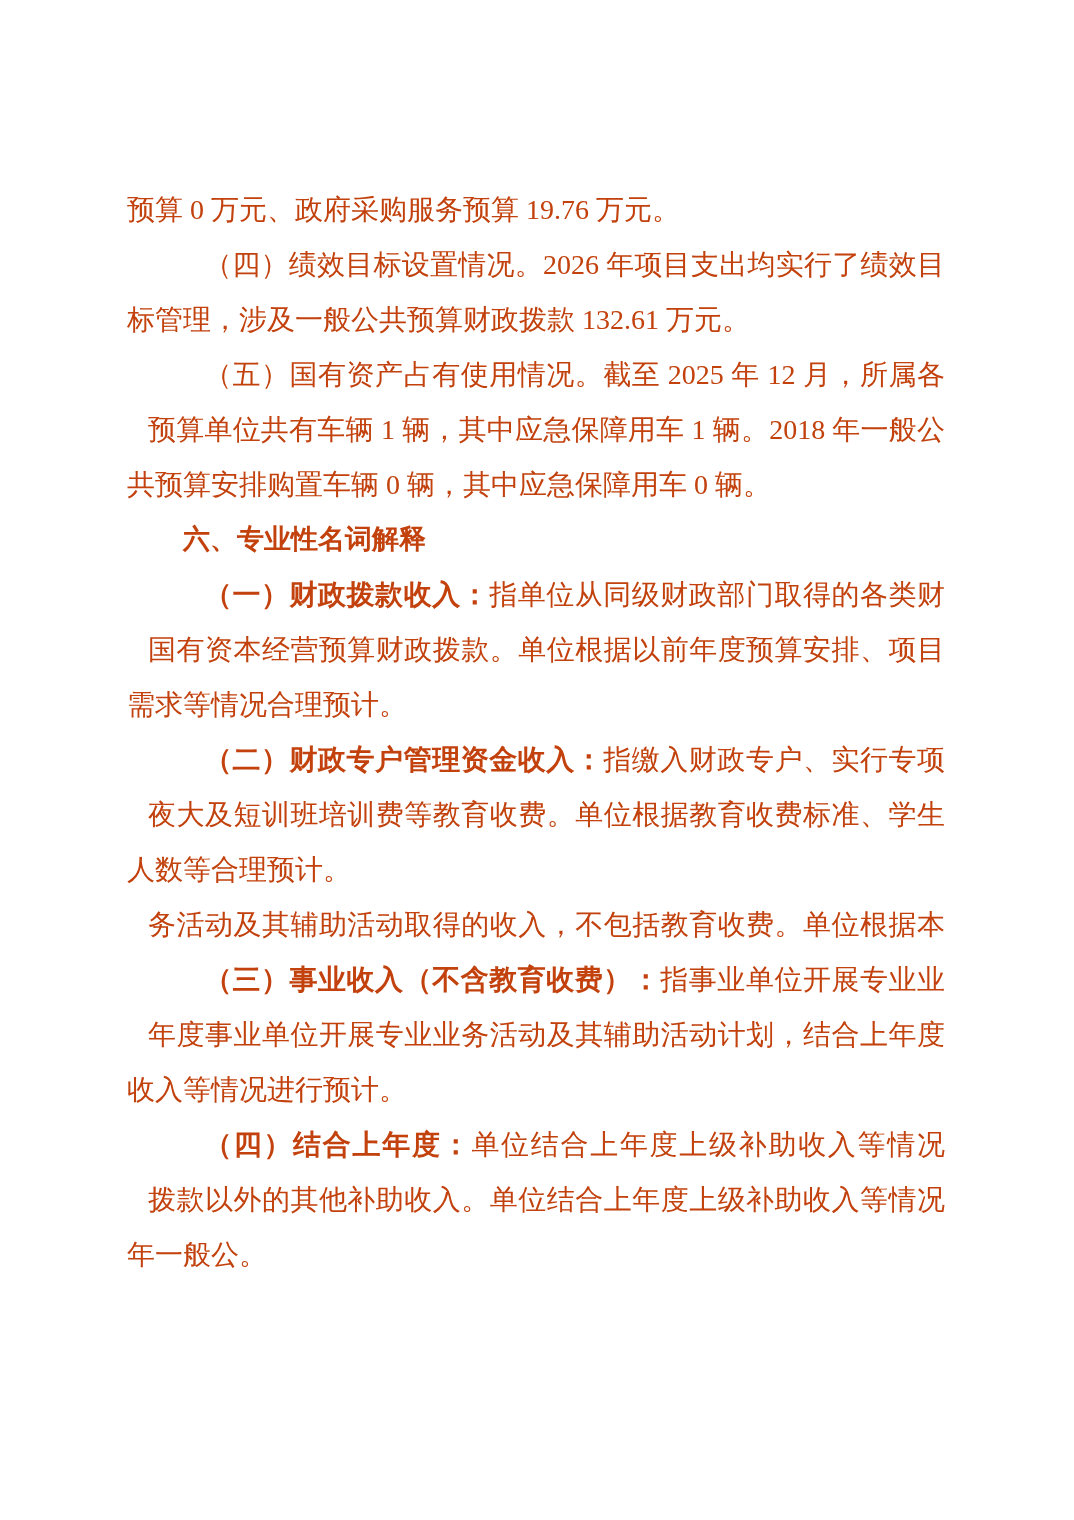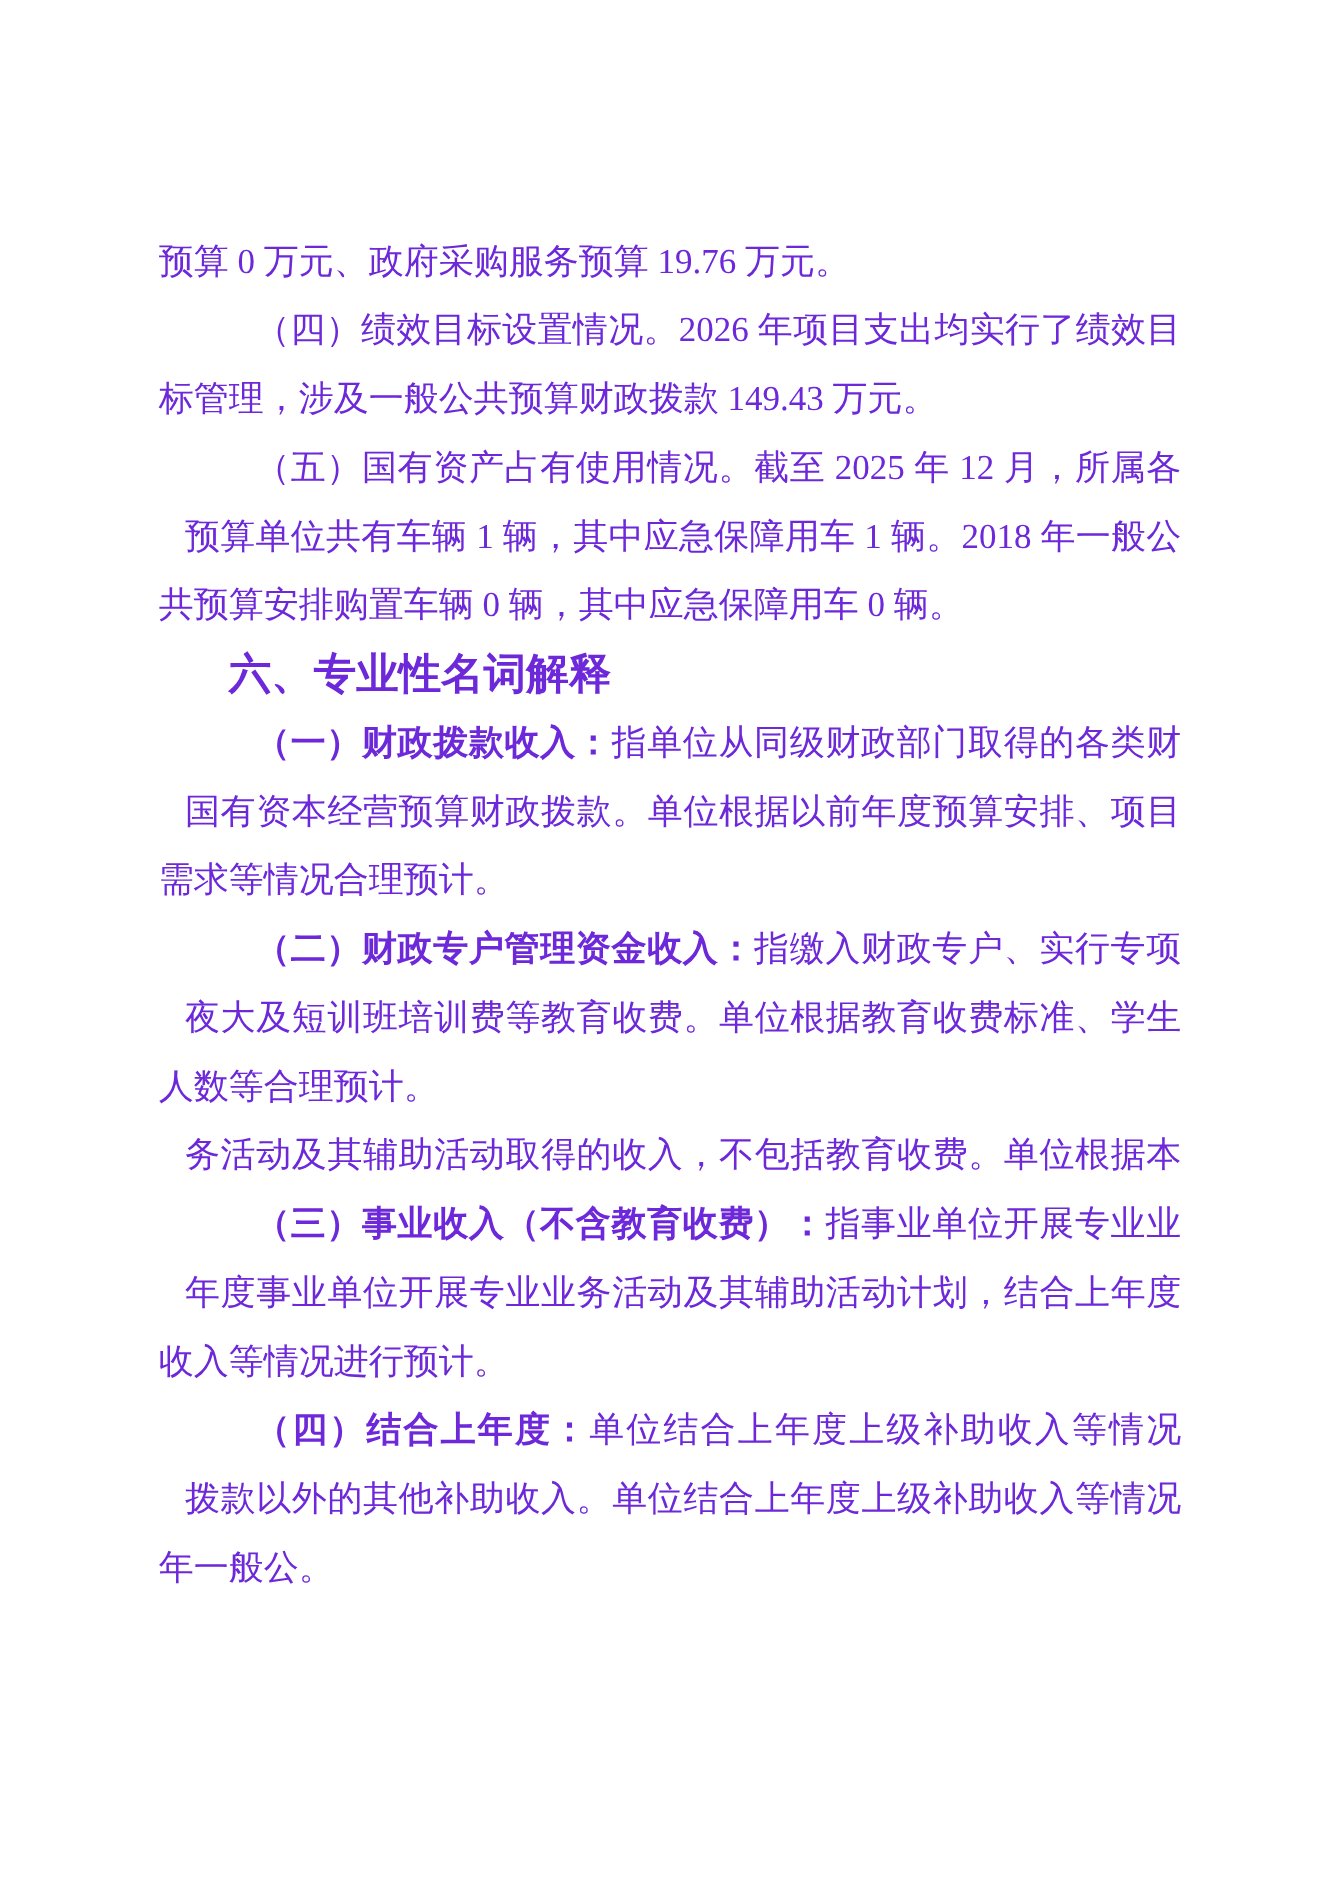--- a/index.html
+++ b/index.html
@@ -14,51 +14,51 @@
     background: #ffffff;
     box-sizing: border-box;
     padding: 182px 129px 0 127px;
     overflow: hidden;
   }
   .doc-body {
     width: 818px;
     font-family: "Liberation Serif", "DejaVu Serif", serif;
     font-size: 28px;
     line-height: 55px;
-    color: #6d28d9;
+    color: #c2410c;
   }
   .line {
     text-align: justify;
     text-justify: inter-character;
   }
   .line.fill {
     text-align-last: justify;
     margin-left: 21px;
   }
   .line.indent {
     padding-left: 56px;
   }
   .line.heading {
     font-family: Liberation Serif, serif;
     font-weight: 700;
-    font-size: 34px;
+    font-size: 27px;
     text-align-last: left;
   }
   .seg.bold {
     font-weight: 700;
   }
 </style>
 </head>
 <body>
 
 <div class="page">
   <div class="doc-body" id="doc-body">
       <div class="line"><span class="seg">预算 0 万元、政府采购服务预算 19.76 万元。</span></div>
       <div class="line indent fill"><span class="seg">（四）绩效目标设置情况。2026 年项目支出均实行了绩效目</span></div>
-      <div class="line"><span class="seg">标管理，涉及一般公共预算财政拨款 149.43 万元。</span></div>
+      <div class="line"><span class="seg">标管理，涉及一般公共预算财政拨款 132.61 万元。</span></div>
       <div class="line indent fill"><span class="seg">（五）国有资产占有使用情况。截至 2025 年 12 月，所属各</span></div>
       <div class="line fill"><span class="seg">预算单位共有车辆 1 辆，其中应急保障用车 1 辆。2018 年一般公</span></div>
       <div class="line"><span class="seg">共预算安排购置车辆 0 辆，其中应急保障用车 0 辆。</span></div>
       <div class="line indent heading"><span class="seg bold">六、专业性名词解释</span></div>
       <div class="line indent fill"><span class="seg bold">（一）财政拨款收入：</span><span class="seg">指单位从同级财政部门取得的各类财</span></div>
       <div class="line fill"><span class="seg">国有资本经营预算财政拨款。单位根据以前年度预算安排、项目</span></div>
       <div class="line"><span class="seg">需求等情况合理预计。</span></div>
       <div class="line indent fill"><span class="seg bold">（二）财政专户管理资金收入：</span><span class="seg">指缴入财政专户、实行专项</span></div>
       <div class="line fill"><span class="seg">夜大及短训班培训费等教育收费。单位根据教育收费标准、学生</span></div>
       <div class="line"><span class="seg">人数等合理预计。</span></div>

